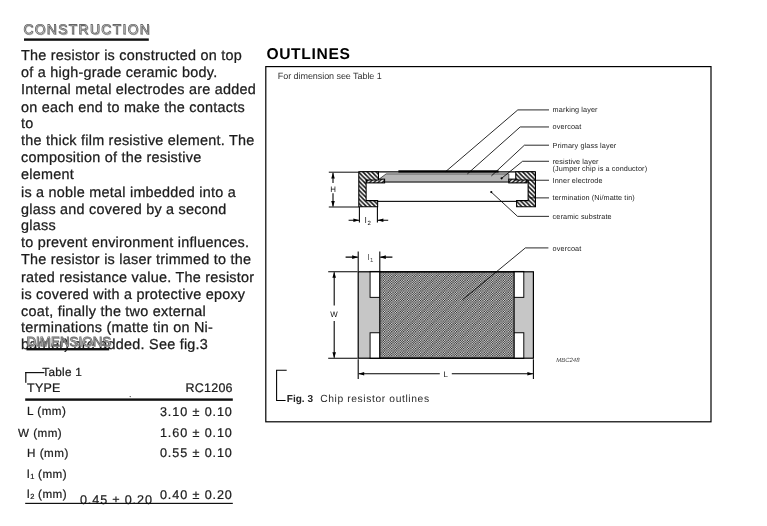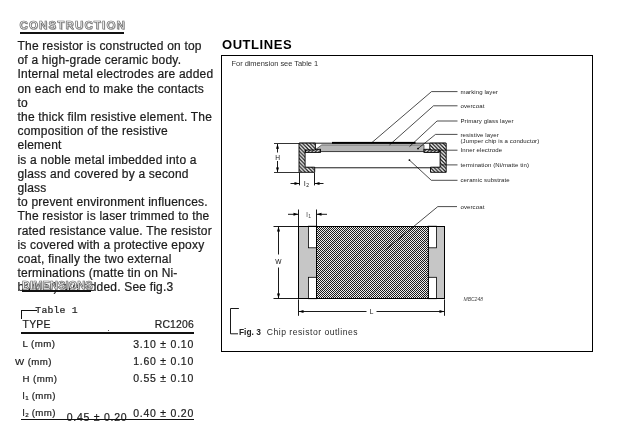--- a/index.html
+++ b/index.html
@@ -1,18 +1,18 @@
 <!DOCTYPE html>
 <html><head>
 <meta charset="utf-8">
 <style>
 html,body{margin:0;padding:0;}
 body{width:639px;height:438px;background:#fff;font-family:"Liberation Sans",sans-serif;position:relative;overflow:hidden;}
 .abs{position:absolute;}
-.oh{font-weight:bold;color:#fdfdfd;-webkit-text-stroke:0.7px #666;text-shadow:0.8px 0.8px 0 #b9b9b9;white-space:nowrap;}
+.oh{font-weight:normal;color:#fdfdfd;-webkit-text-stroke:0.7px #666;text-shadow:0.8px 0.8px 0 #b9b9b9;white-space:nowrap;}
 .para{color:#1c1c1c;font-size:12px;line-height:14.2px;letter-spacing:0.2px;-webkit-text-stroke:0.22px #1c1c1c;}
 .tbl{color:#1c1c1c;font-size:10.2px;letter-spacing:0.2px;-webkit-text-stroke:0.2px #1c1c1c;}
 .val{letter-spacing:0.75px;font-size:10.5px;}
 .lab{font-size:9.7px;letter-spacing:0.4px;}
 sub{font-size:6.2px;vertical-align:-1px;letter-spacing:0;}
 </style>
 </head>
 <body>
 
 <div class="abs oh" style="left:19.5px;top:19px;font-size:11.5px;letter-spacing:1.15px;">CONSTRUCTION</div>
@@ -20,21 +20,21 @@
 <div class="abs" style="left:19.5px;top:32.1px;width:104px;height:1.5px;background:#111;"></div>
 
 <div class="abs para" style="left:17.5px;top:39.0px;width:197px;">The resistor is constructed on top<br>of a high-grade ceramic body.<br>Internal metal electrodes are added<br>on each end to make the contacts to<br>the thick film resistive element. The<br>composition of the resistive element<br>is a noble metal imbedded into a<br>glass and covered by a second glass<br>to prevent environment influences.<br>The resistor is laser trimmed to the<br>rated resistance value. The resistor<br>is covered with a protective epoxy<br>coat, finally the two external<br>terminations (matte tin on Ni-<br>barrier) are added. See fig.3</div>
 
 <div class="abs oh" style="left:22px;top:279.2px;font-size:11px;letter-spacing:0.1px;">DIMENSIONS</div>
 
 <div class="abs" style="left:22px;top:290.2px;width:68.5px;height:1.5px;background:#111;"></div>
 
 <div class="abs" style="left:20.5px;top:310.4px;width:15px;height:8px;border-left:1px solid #111;border-top:1px solid #111;"></div>
 
-<div class="abs tbl" style="left:35.3px;top:304.9px;font-size:9.8px;font-family:Liberation Mono, monospace;">Table 1</div>
+<div class="abs tbl" style="left:35.3px;top:304.9px;font-size:9.8px;">Table 1</div>
 
 <div class="abs tbl" style="left:22.6px;top:318.6px;font-size:10.4px;">TYPE</div>
 
 <div class="abs tbl" style="left:0;top:318.6px;width:194px;text-align:right;font-size:10.4px;">RC1206</div>
 
 <div class="abs" style="left:20.5px;top:331.7px;width:173.5px;height:2.1px;background:#111;"></div>
 
 <div class="abs" style="left:107.8px;top:329.6px;width:1.6px;height:1.6px;background:#222;border-radius:50%;"></div>
 
 <div class="abs tbl lab" style="left:22.6px;top:338.2px;">L (mm)</div>

